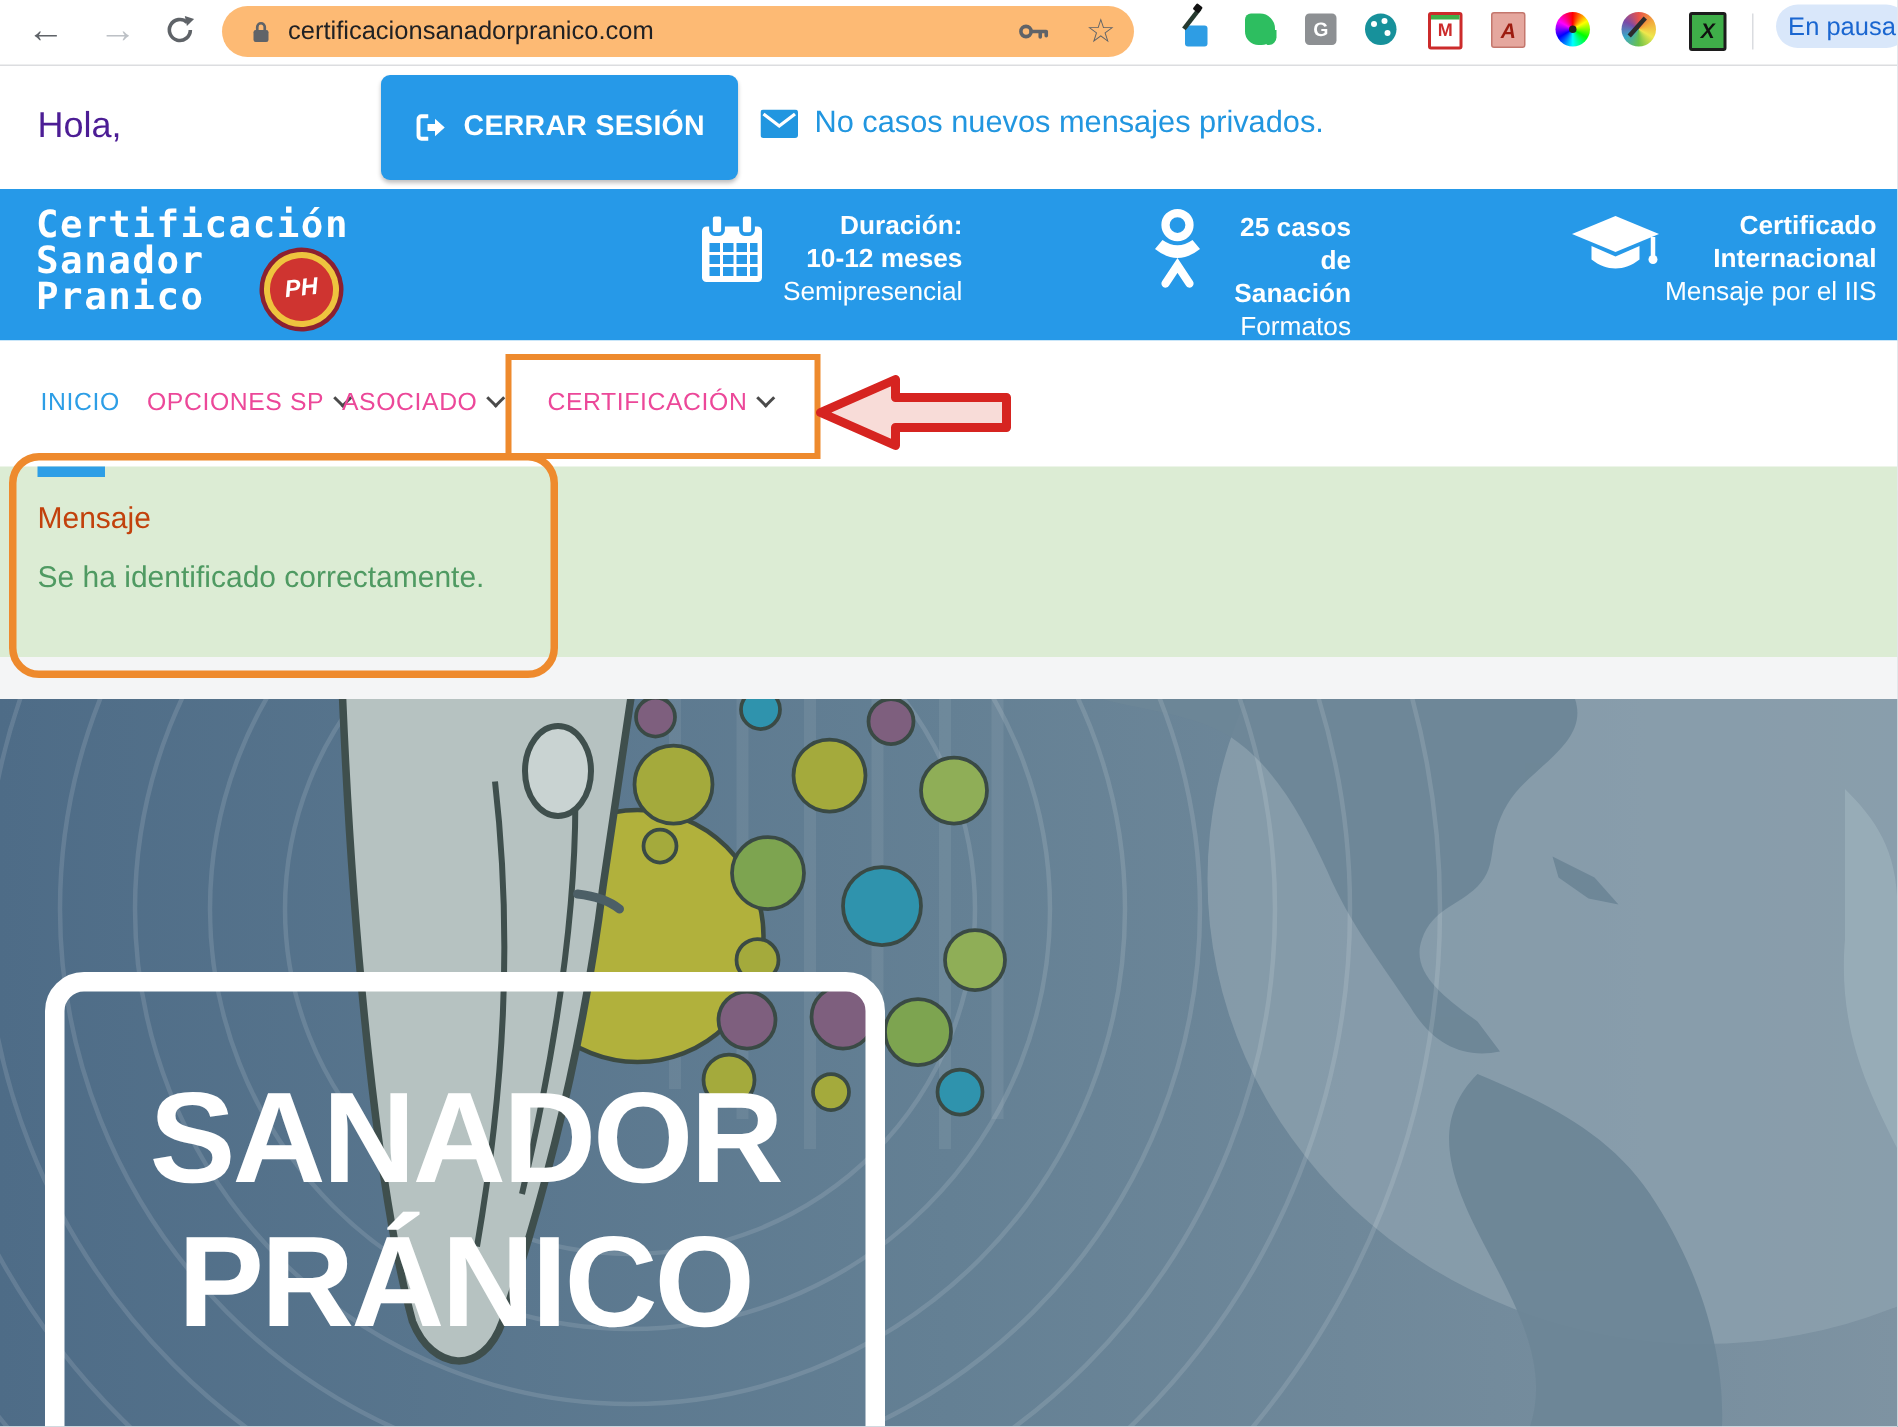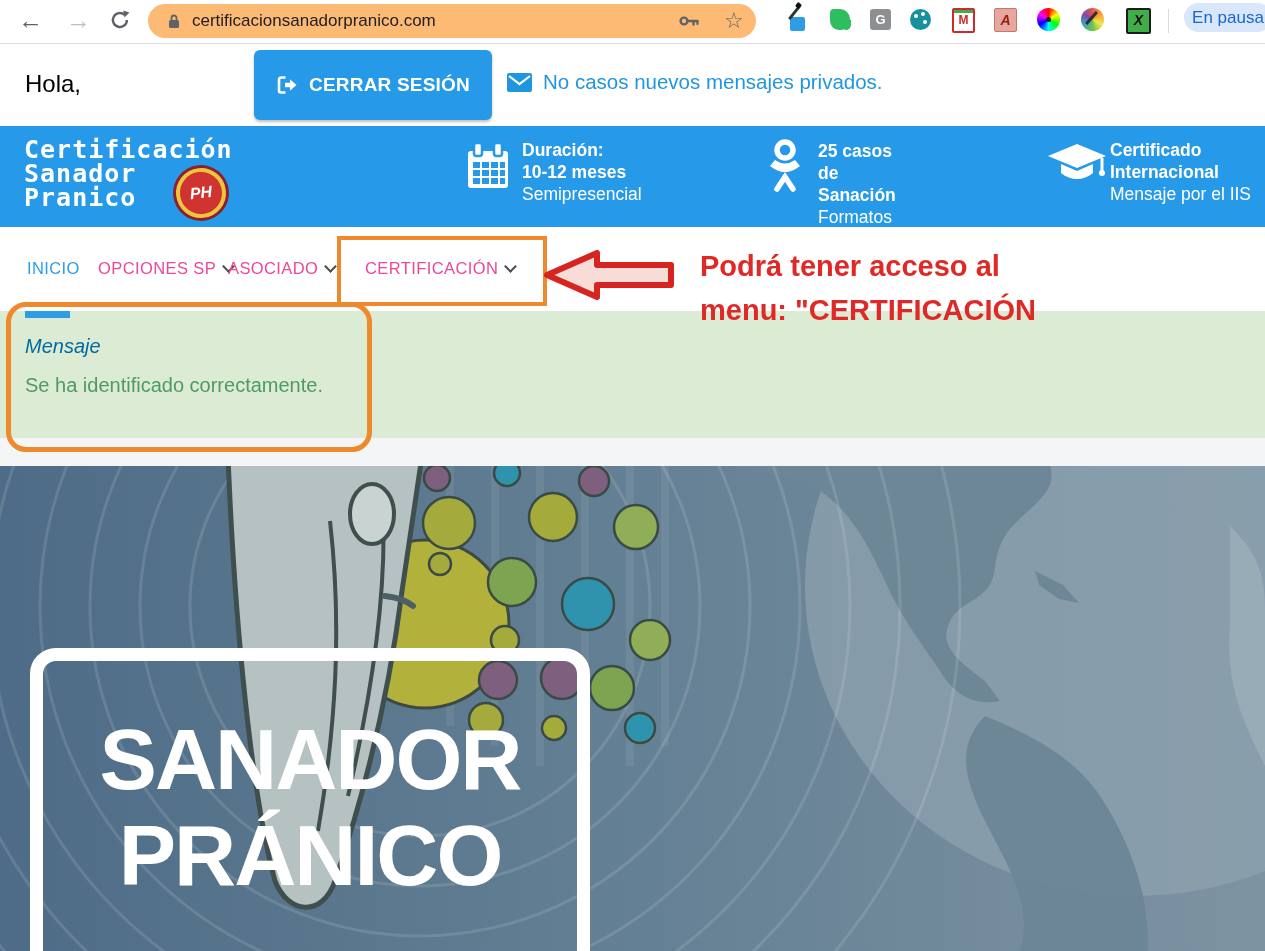--- a/index.html
+++ b/index.html
@@ -55,41 +55,41 @@
   .ext-x{left:1124px;}
   .x-box{position:absolute;left:2px;top:2px;width:21px;height:22px;background:#3fae49;border:2px solid #1c1c1c;
          border-radius:2px;color:#101010;font-weight:bold;font-style:italic;font-size:14px;
          text-align:center;line-height:21px;}
   .ext-separator{position:absolute;left:1168px;top:9px;width:1px;height:24px;background:#dadce0;}
   .pause-pill{position:absolute;left:1184px;top:3px;width:88px;height:29px;background:#d9e7fa;
               border-radius:15px;color:#1a66d0;font-size:17px;text-align:center;line-height:29px;cursor:pointer;}
 
   
   .site-header{position:absolute;top:44px;left:0;width:1265px;height:82px;background:#fff;}
-  .greeting{position:absolute;left:25px;top:26px;font-size:24px;color:#000000;}
+  .greeting{position:absolute;left:25px;top:26px;font-size:24px;color:#4c1d95;}
   .logout-btn{position:absolute;left:254px;top:6px;width:238px;height:70px;background:#2699e8;
       border:none;border-radius:6px;box-shadow:0 2px 3px rgba(0,0,0,.25);cursor:pointer;
       display:flex;align-items:center;justify-content:center;gap:11px;}
   .logout-label{color:#fff;font-size:19px;font-weight:bold;letter-spacing:.2px;
       font-family:"Liberation Sans",sans-serif;}
   .mail-row{position:absolute;left:507px;top:26px;display:flex;align-items:center;gap:11px;cursor:pointer;}
   .mail-text{color:#2196e0;font-size:20.5px;}
 
   
   .banner{position:absolute;top:126px;left:0;width:1265px;height:101px;background:#2699e8;overflow:hidden;}
   .logo{position:absolute;left:24px;top:12px;color:#fff;cursor:pointer;
         font-family:"DejaVu Sans Mono",monospace;font-weight:bold;font-size:25px;line-height:24px;}
   .logo span{display:block;letter-spacing:1px;}
   .badge{position:absolute;left:176px;top:42px;width:50px;height:50px;border-radius:50%;
          background:#cf3430;border:4px solid #eec43e;box-shadow:0 0 0 3px #8c2030;box-sizing:border-box;
          color:#fff;font-weight:bold;font-style:italic;font-size:16px;text-align:center;line-height:42px;
          transform:rotate(-6deg);}
   .feature{position:absolute;top:0;height:101px;color:#fff;}
   .feat-text div{font-size:17.5px;line-height:22px;}
-  .feat-text .l1,.feat-text .l2{font-weight:bold;}
+  .feat-text .l1,.feat-text .l2{font-weight:bold;text-align:right;}
   .feat-text .l3{font-weight:normal;}
   .feature-2 .feat-text .l2{font-weight:normal;}
   .f1{left:466px;} .f1 .feat-icon{position:absolute;left:0;top:16px;}
   .f1 .feat-text{position:absolute;left:56px;top:13px;}
   .f2{left:766px;} .f2 .feat-icon{position:absolute;left:0;top:13px;}
   .f2 .feat-text{position:absolute;left:52px;top:14px;}
   .f3{left:1048px;width:220px;} .f3 .feat-icon{position:absolute;left:0;top:16px;}
   .f3 .feat-text{position:absolute;left:62px;top:13px;white-space:nowrap;}
 
   
@@ -97,21 +97,21 @@
   .nav-item{position:absolute;top:32px;font-size:16.5px;color:#ec4899;letter-spacing:.4px;cursor:pointer;
             white-space:nowrap;}
   .nav-item.active{color:#2d9ee6;}
   .n0{left:27px;} .n1{left:98px;} .n2{left:228px;} .n3{left:365px;}
   .chev{display:inline-block;width:7px;height:7px;border-right:2px solid #4a4a4a;
         border-bottom:2px solid #4a4a4a;transform:rotate(45deg);margin-left:8px;vertical-align:3px;}
 
   
   .green-band{position:absolute;top:311px;left:0;width:1265px;height:127px;background:#dcecd4;}
   .active-indicator{position:absolute;left:25px;top:0;width:45px;height:7px;background:#2d9ee6;}
-  .alert-title{position:absolute;left:25px;top:24px;font-size:20px;color:#0369a1;font-style:italic;}
+  .alert-title{position:absolute;left:25px;top:24px;font-size:20px;color:#c2410c;}
   .alert-body{position:absolute;left:25px;top:63px;font-size:20px;color:#4f9a62;}
   .gray-strip{position:absolute;top:438px;left:0;width:1265px;height:28px;background:#f4f5f6;}
 
   
   .hero{position:absolute;top:466px;left:0;width:1265px;height:485px;overflow:hidden;background:#5d7a90;}
   .hero svg{position:absolute;left:0;top:0;}
   .hero-frame{position:absolute;left:30px;top:182px;width:534px;height:420px;
       border:13px solid #fff;border-radius:26px;}
   .hero-title{position:absolute;left:0;top:50px;width:534px;text-align:center;color:#fff;
       font-size:86px;font-weight:bold;line-height:96px;letter-spacing:-2px;}
@@ -371,18 +371,14 @@
         <div>PRÁNICO</div>
       </div>
     </div>
   </div>
 
   <div class="anno-rect"></div>
   <div class="anno-round"></div>
   <svg class="anno-arrow" width="132" height="50" viewBox="0 0 132 50">
     <path d="M4,25 L54,3 L54,15 L128,15 L128,35 L54,35 L54,47 Z" fill="#f8dcd8" stroke="#d62420" stroke-width="6" stroke-linejoin="round"></path>
   </svg>
-  <div class="anno-text">
-    <div>Podrá tener acceso al</div>
-    <div>menu: "CERTIFICACIÓN</div>
-  </div>
 
 </div>
 
 </body></html>

